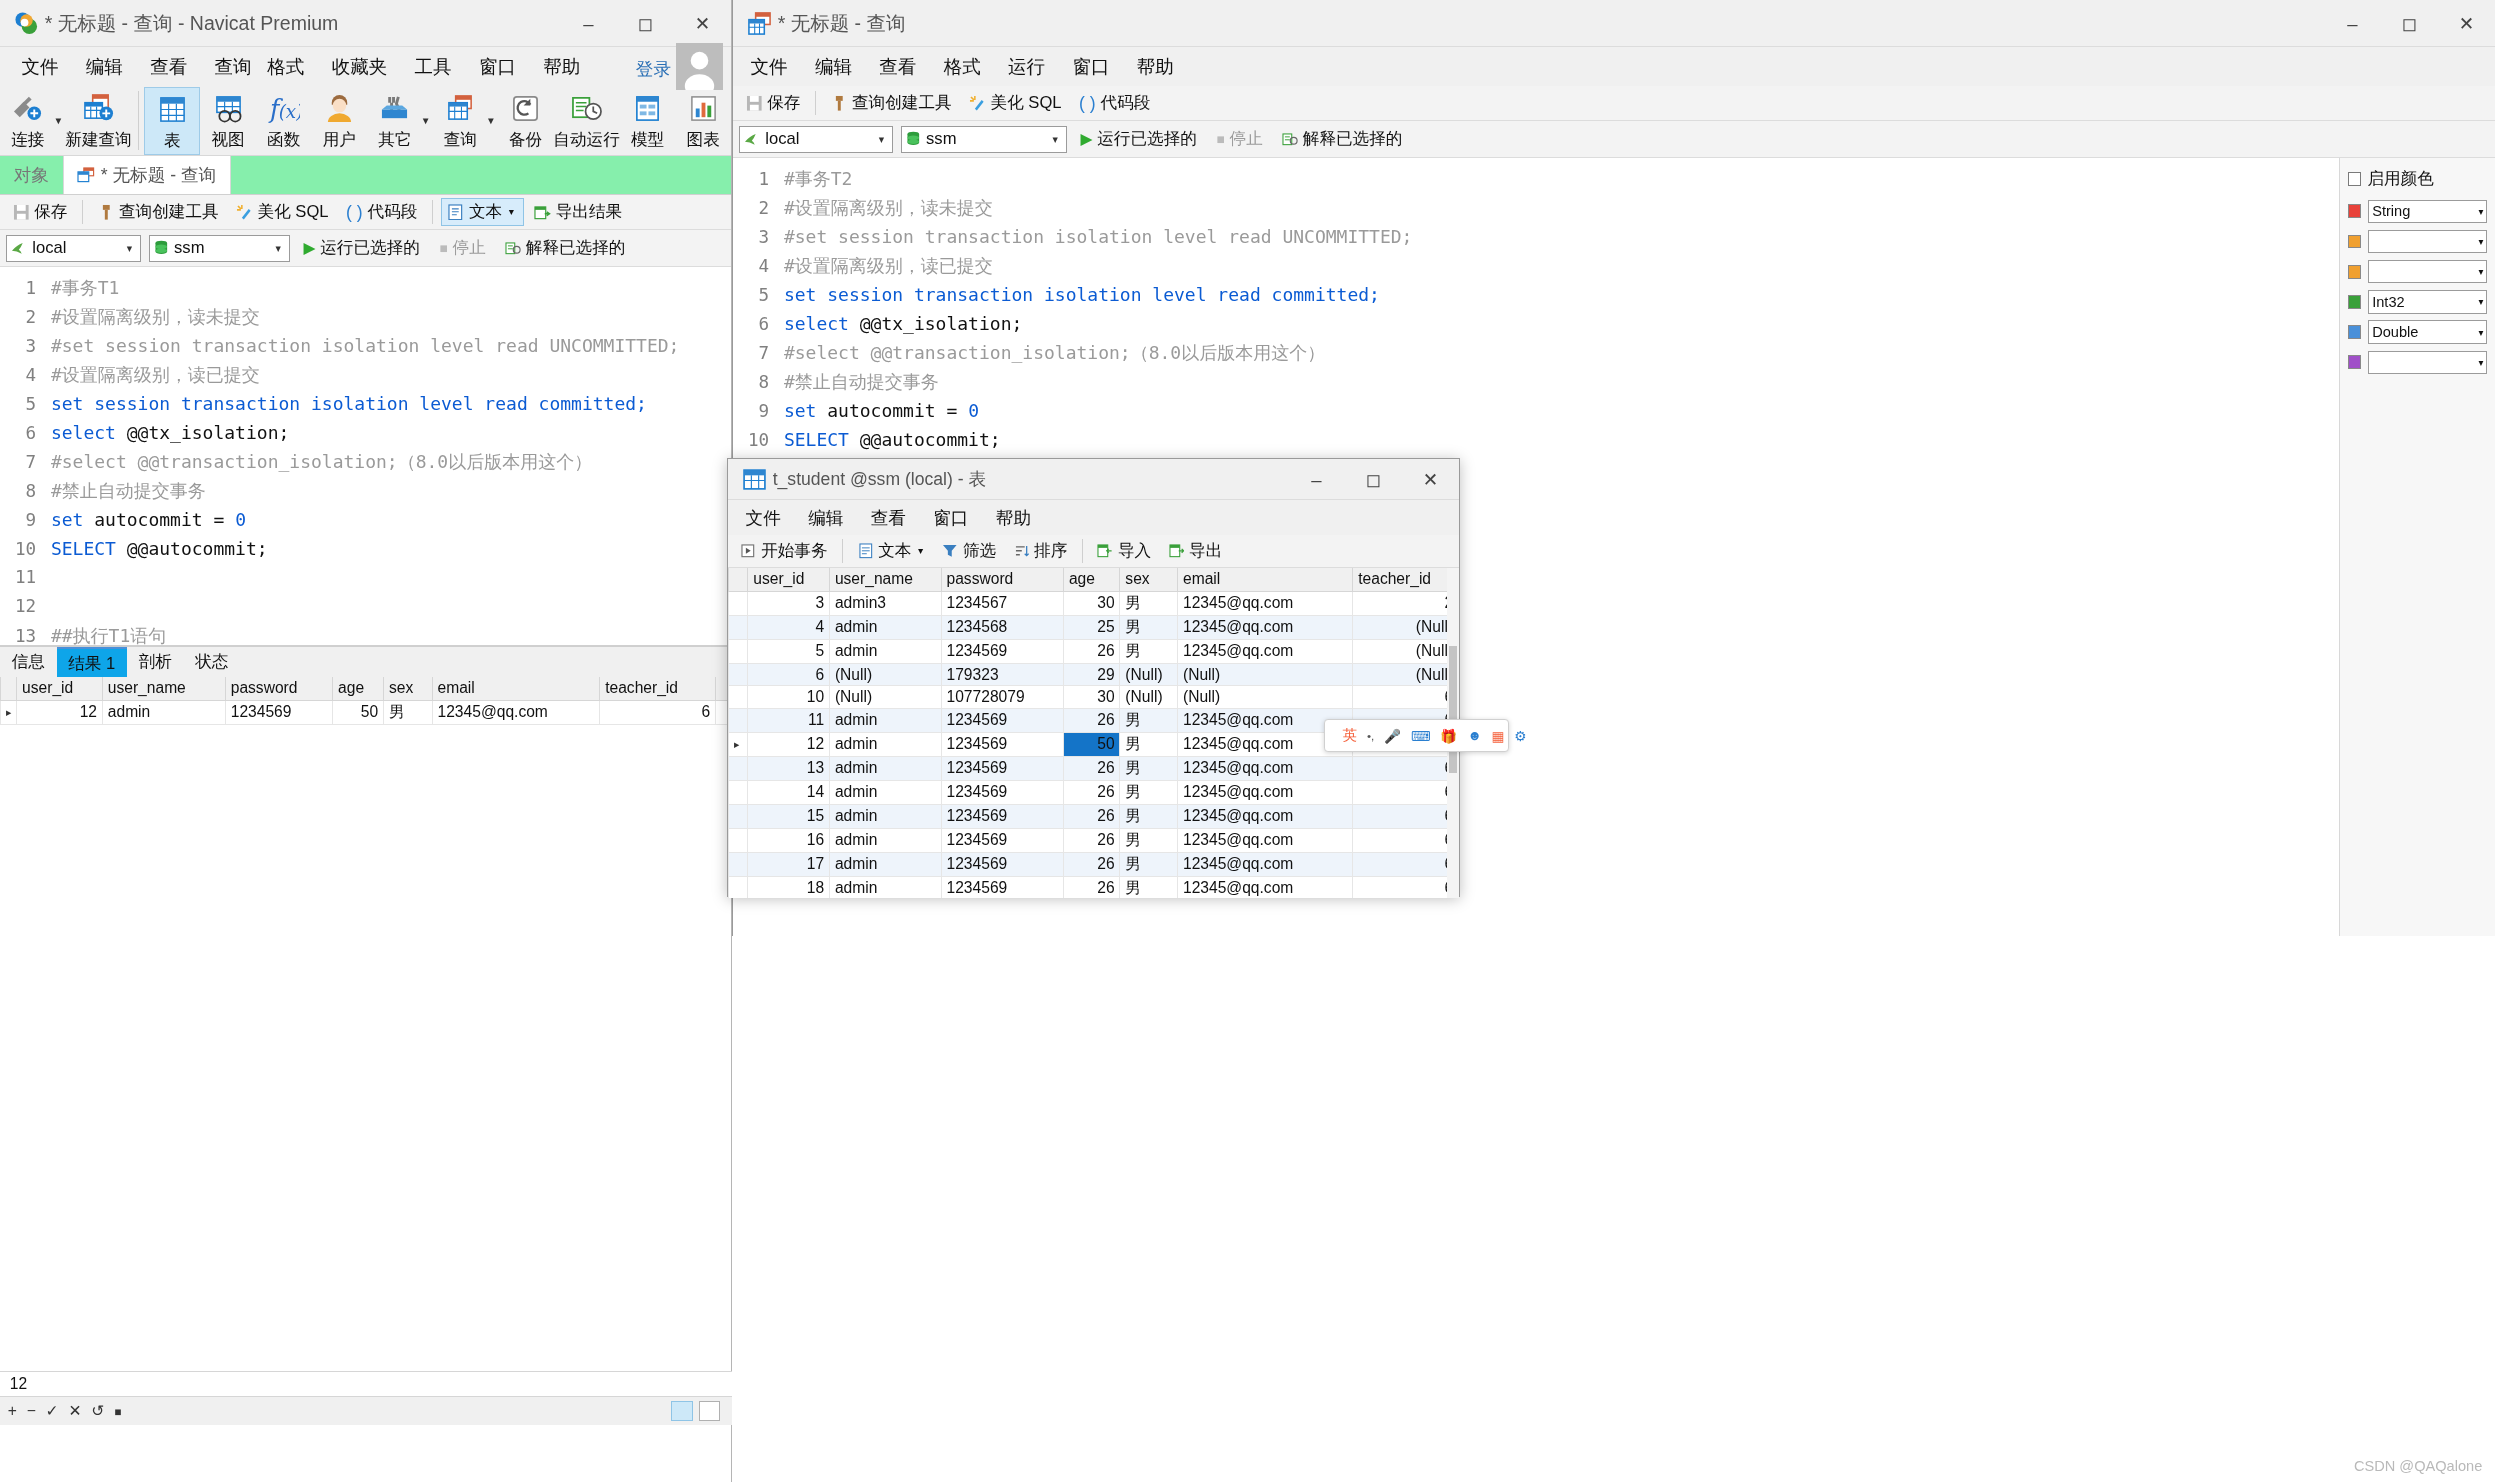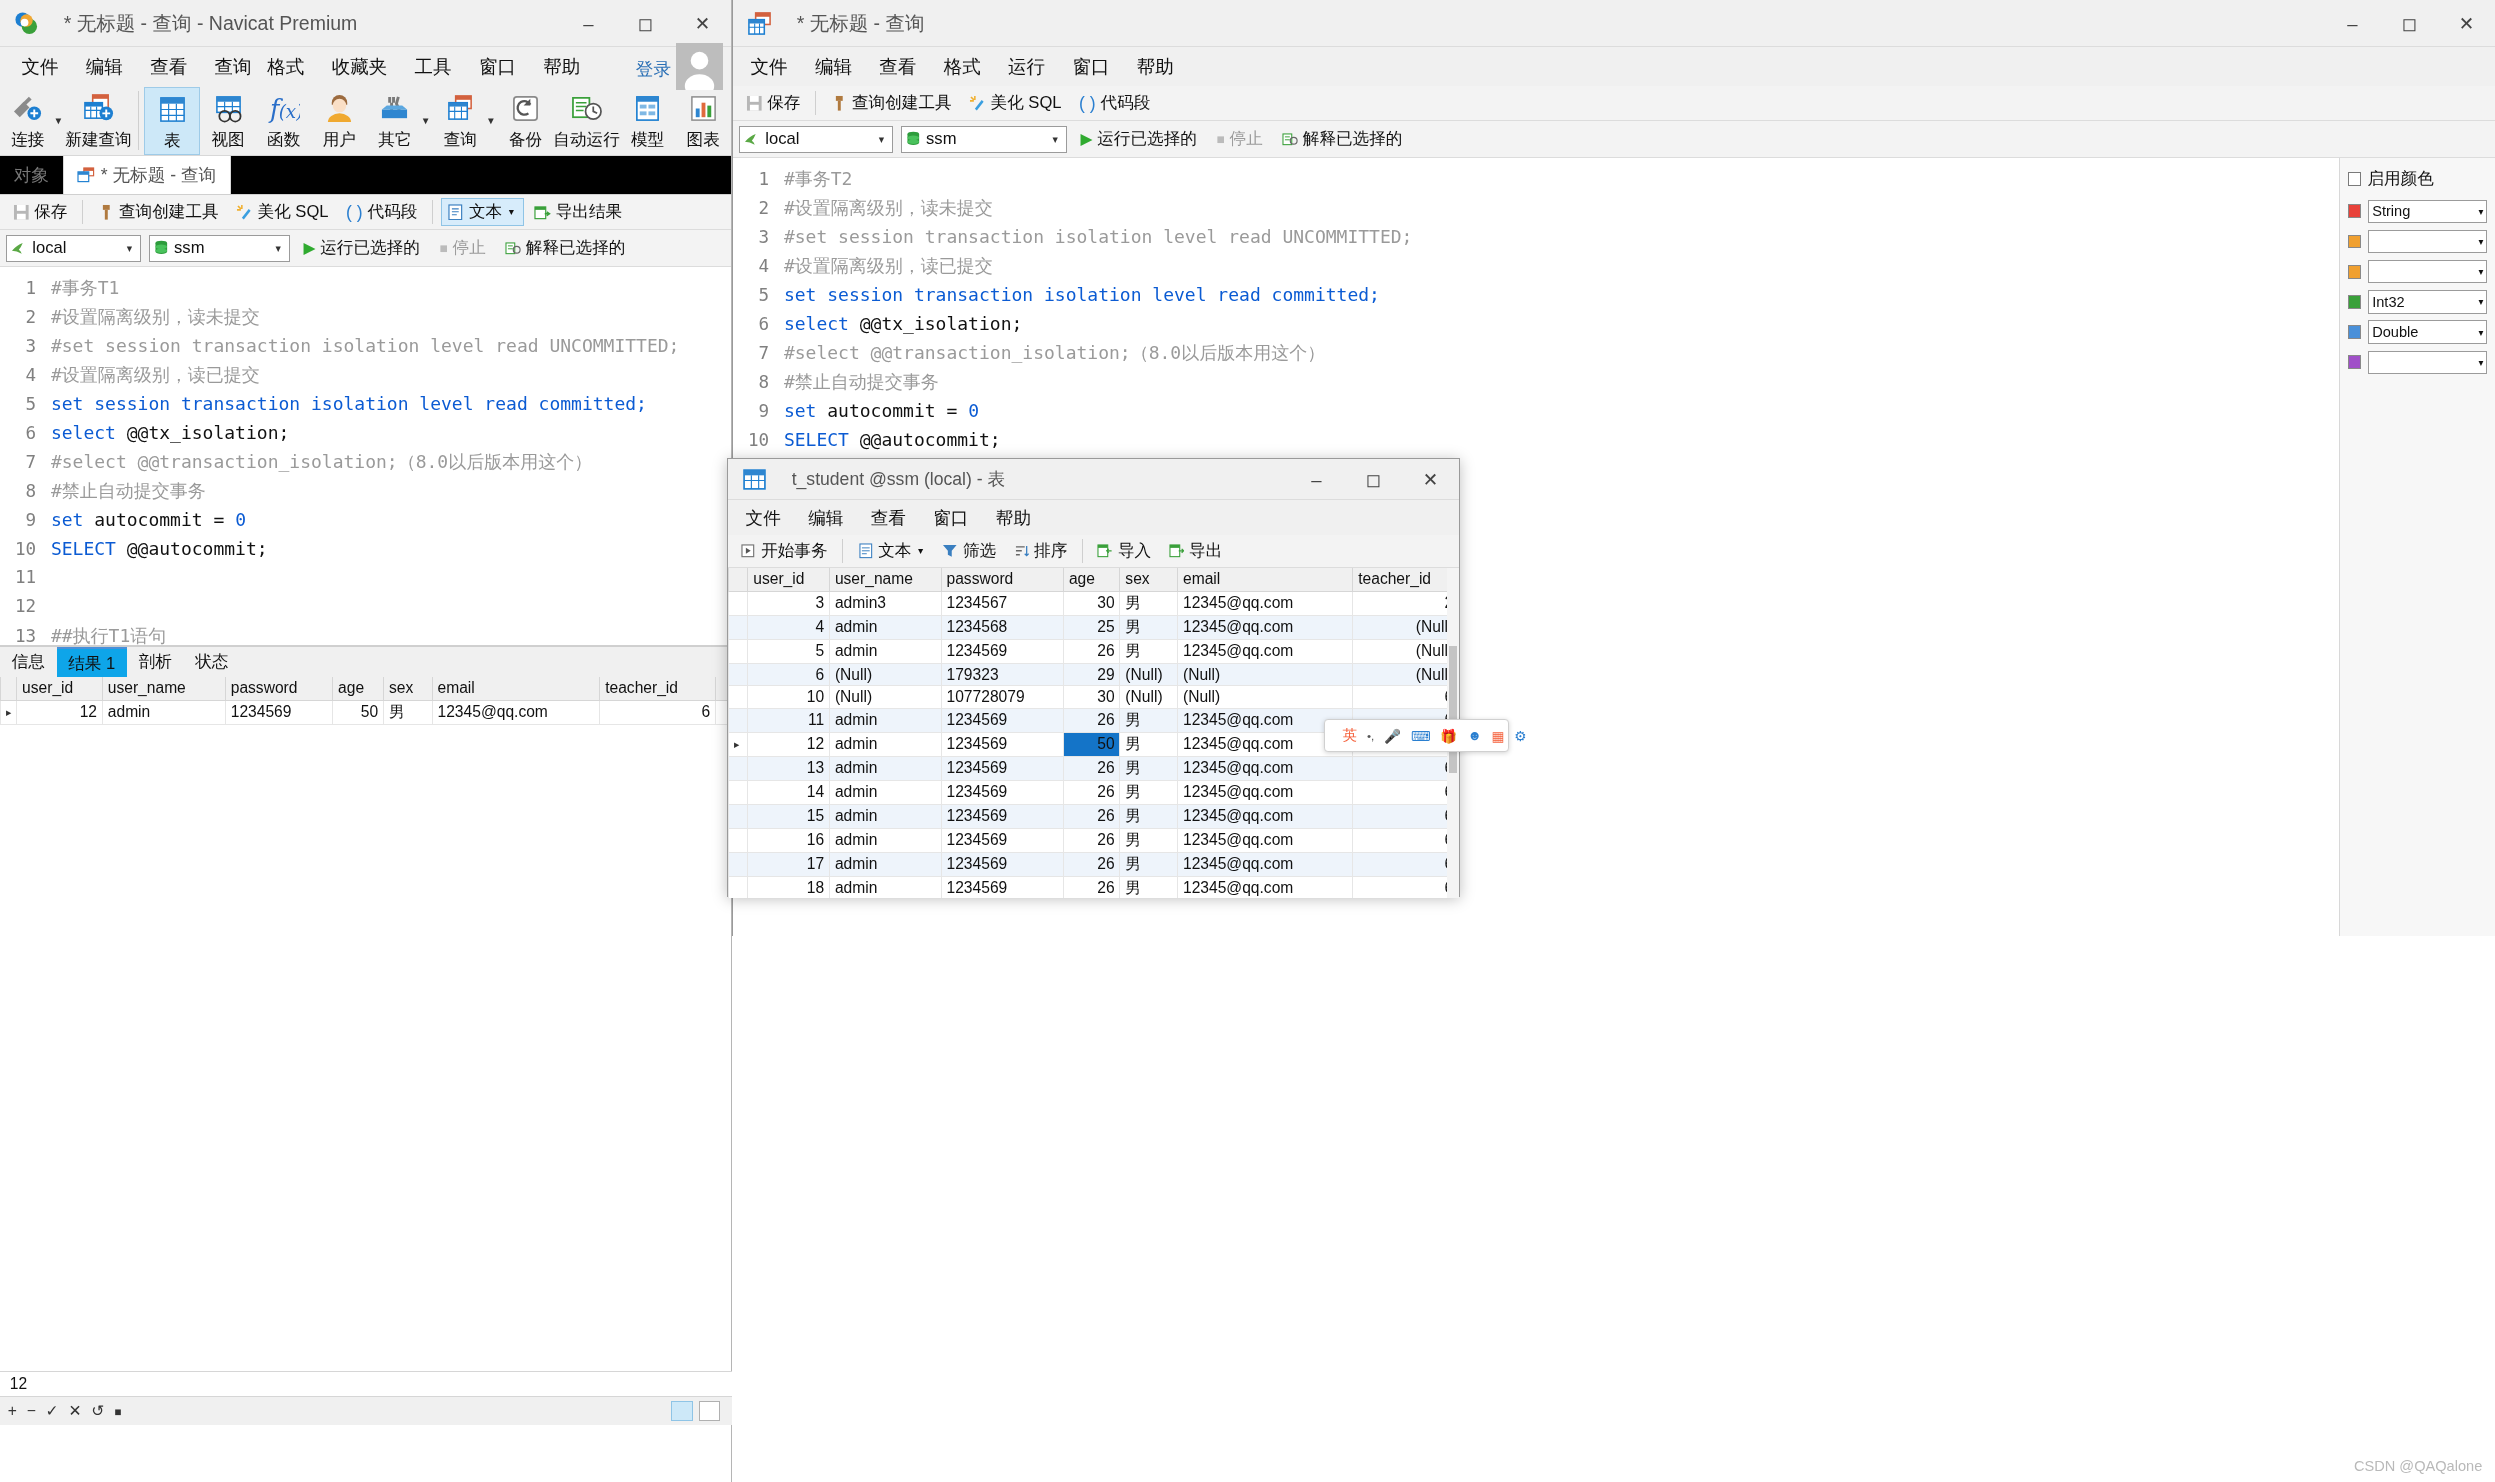--- a/index.html
+++ b/index.html
@@ -13,42 +13,42 @@
   body { position: relative; }
 
   
   .win { position: absolute; background: #ffffff; }
   .titlebar {
     height: 47px; background: #f0f0f0;
     display: flex; align-items: center;
     border-bottom: 1px solid #dcdcdc;
     position: relative;
   }
-  .title-text { font-size: 19.5px; color: #555; margin-left: 25px; white-space: nowrap; }
+  .title-text { font-size: 19.5px; color: #555; margin-left: 6px; white-space: nowrap; }
   .title-icon { width: 25px; height: 25px; margin-left: 13.7px; flex: 0 0 auto; }
   .wbtns { position: absolute; right: 0; top: 0; height: 47px; display: flex; }
   .wbtn { width: 57px; height: 47px; display:flex; align-items:center; justify-content:center;
           font-size: 18.5px; color:#444; }
 
   .menubar { height: 39px; background: #f0f0f0; display: flex; align-items: center; padding-left: 7.8px; }
   .menuitem { font-size: 18.5px; color: #111; padding: 3.9px 13.7px; white-space: nowrap; }
 
   
   .ribbon { height: 70px; background: #f0f0f0; display: flex; align-items: center;
             border-bottom: 1px solid #d8d8d8; }
   .ribbon-item { width: 70px; height: 68px; display: flex; flex-direction: column;
                  align-items: center; justify-content: flex-start; padding-top: 3.9px; }
   .ribbon-item.sel { background: #cde8f8; border: 1px solid #9ecbe8; }
   .ribbon-label { font-size: 16.6px; color: #111; margin-top: 2px; white-space: nowrap; }
   .ribbon-ico { height: 37px; display: flex; align-items: center; justify-content: center; }
   .ribbon-sep { width: 1px; height: 59px; background: #cfcfcf; margin: 0 5.9px; }
   .ribbon-caret { font-size: 9.8px; color: #333; align-self: center; margin: 0 2px 0 -2px; }
 
   
-  .tabstrip { height: 39px; background: #000000; display: flex; align-items: stretch;
+  .tabstrip { height: 39px; background: #86efac; display: flex; align-items: stretch;
               border-bottom: 1px solid #d0d0d0; }
   .tabstrip .tab { display: flex; align-items: center; gap: 5.9px; padding: 0 13.7px;
             font-size: 17.6px; color: #555; border-right: 1px solid #d8d8d8; white-space: nowrap; }
   .tabstrip .tab.plain { color:#777; }
   .tabstrip .tab.active { background: #ffffff; }
 
   
   .qbar { height: 35px; background: #f3f3f3; display: flex; align-items: center;
           gap: 3.9px; padding-left: 5.9px; border-bottom: 1px solid #dcdcdc; }
   .qbtn { display: flex; align-items: center; gap: 4.9px; padding: 2px 6.8px;

